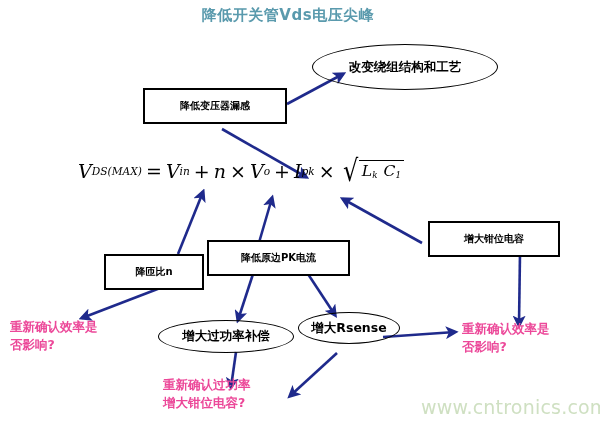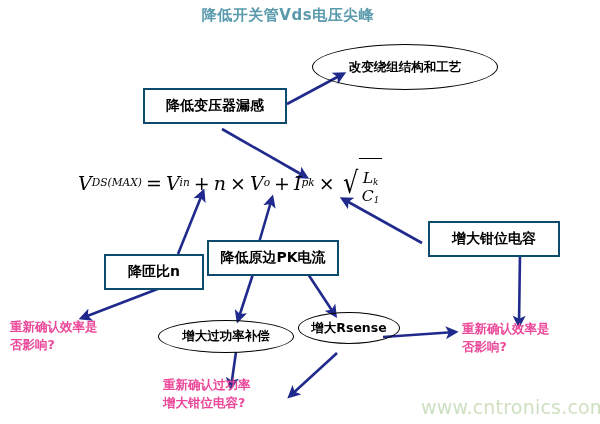--- a/index.html
+++ b/index.html
@@ -18,24 +18,24 @@
     text-align:center;
     font-size:15px;
     font-weight:bold;
     color:#5a9aad;
     letter-spacing:.5px;
     white-space:nowrap;
   }
 
   .redbox{
     position:absolute;
-    border:2px solid #0c4a6e;
+    border:2px solid #000000;
     background:#ffffff;
     color:#000000;
-    font-size:14px;
+    font-size:10px;
     font-weight:bold;
     display:flex;
     align-items:center;
     justify-content:center;
     white-space:nowrap;
     box-sizing:border-box;
     padding:16px 6px;
   }
 
   .ellipse{
@@ -74,23 +74,23 @@
   }
   .formula .var{font-style:italic;}
   .formula sub{font-size:.56em;font-style:italic;vertical-align:-.28em;}
   .formula .op{font-style:normal;margin:0 3px;padding:0 1px;}
   .radical{display:inline-flex;align-items:center;margin-left:2px;}
   .radical .sign{
     font-style:normal;font-size:30px;line-height:.6;
     transform:scaleX(.8);margin-right:-1px;
   }
   .frac{
-    display:inline-flex;flex-direction:column;align-items:center;
+    display:inline-flex;flex-direction:row;align-items:center;
     font-size:.82em;line-height:1.06;
-    border-top:1.4px solid #000;padding-top:11px;margin-top:-2px;
+    border-top:1.4px solid #000;padding-top:2px;margin-top:-2px;
   }
   .frac .num,.frac .den{padding:0 3px;font-style:italic;}
 
   .watermark{
     position:absolute;
     color:#cfe0c2;
     font-size:19px;
     white-space:nowrap;
     letter-spacing:.2px;
   }
@@ -153,21 +153,21 @@
         <span class="num"><span>L</span><sub>k</sub></span>
         <span class="den"><span>C</span><sub>1</sub></span>
       </span>
     </span>
   </div>
 
   <div class="redbox" style="left:72px;top:254px;width:100px;height:31px;margin-left:32px;">
     <span>降匝比n</span>
   </div>
 
-  <div class="redbox" style="left:207px;top:240px;width:132px;height:31px;">
+  <div class="redbox" style="left:207px;top:240px;width:143px;height:31px;">
     <span>降低原边PK电流</span>
   </div>
 
   <div class="redbox" style="left:428px;top:221px;width:132px;height:20px;">
     <span>增大钳位电容</span>
   </div>
 
   <div class="ellipse" style="left:298px;top:312px;width:102px;height:32px;">
     <span>增大Rsense</span>
   </div>

